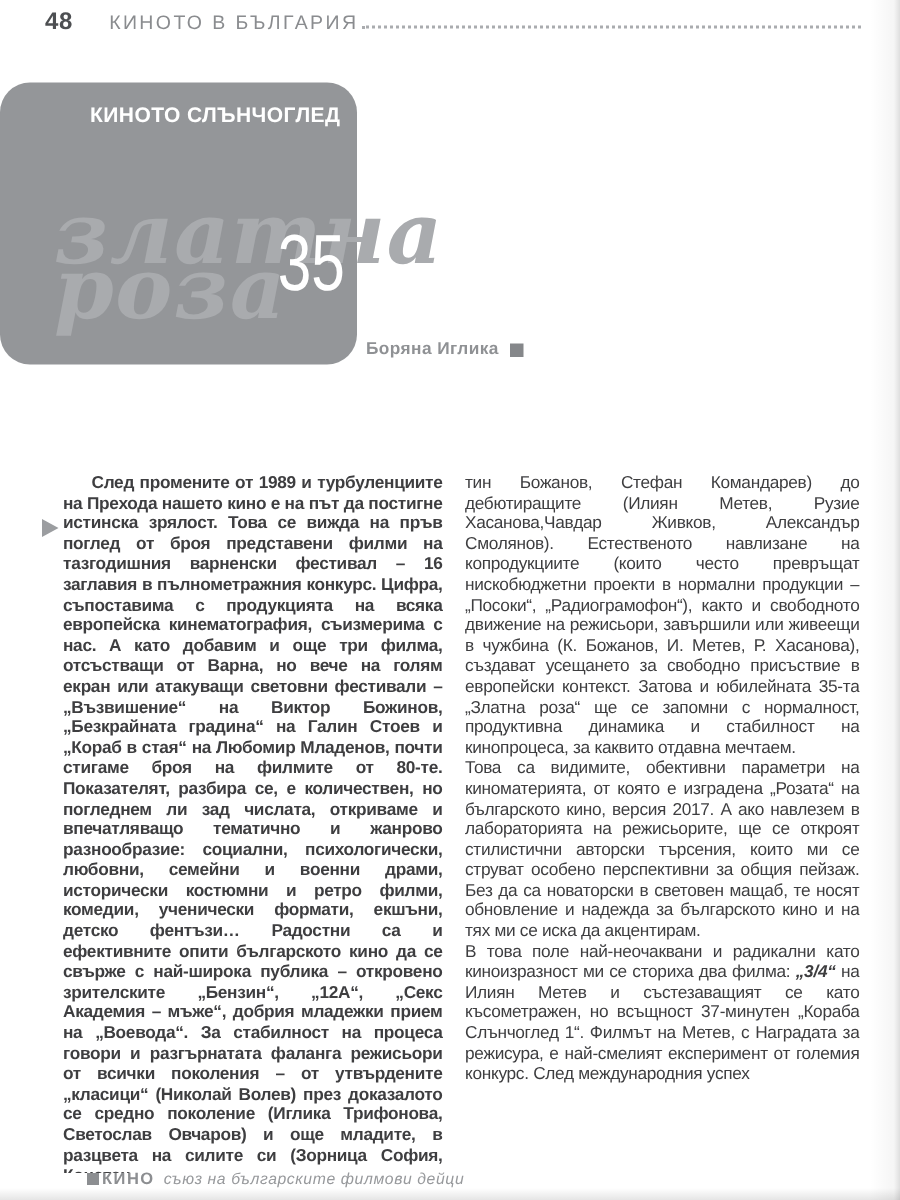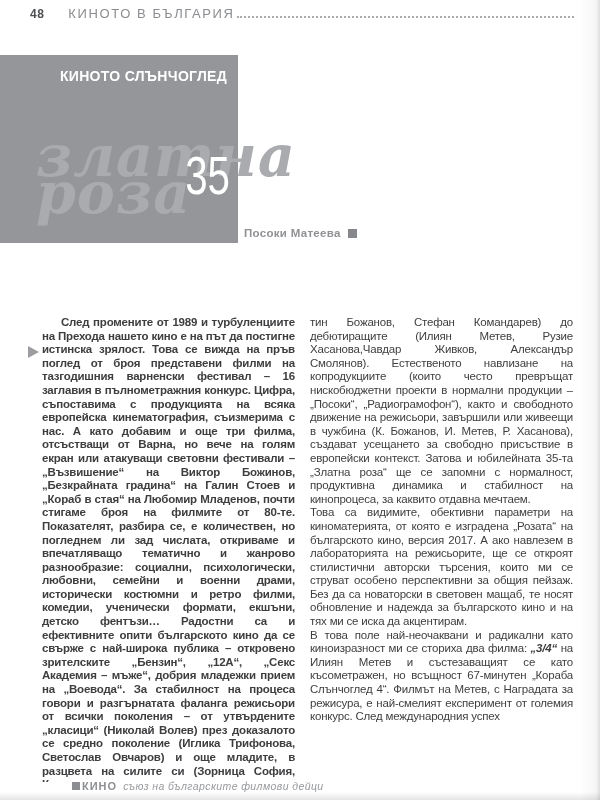--- a/index.html
+++ b/index.html
@@ -13,26 +13,26 @@
   .page{position:absolute;inset:0;background:#fff;}
 
   
   .edge-right{position:absolute;top:0;right:0;width:20px;height:100%;
     background:linear-gradient(to right, rgba(0,0,0,0) 0%, rgba(0,0,0,0.04) 80%, rgba(0,0,0,0.13) 100%);}
   .edge-bottom{position:absolute;bottom:0;left:0;width:100%;height:8px;
     background:linear-gradient(to bottom, rgba(0,0,0,0) 0%, rgba(0,0,0,0.10) 100%);}
 
   
   .runhead{position:absolute;top:6px;left:30px;right:26px;display:flex;align-items:baseline;}
-  .runhead .pagenum{font-size:12px;font-weight:bold;color:#4d4f52;letter-spacing:.5px;}
+  .runhead .pagenum{font-size:16px;font-weight:bold;color:#4d4f52;letter-spacing:.5px;}
   .runhead .section{font-size:13px;color:#8a8c8f;letter-spacing:1.6px;margin-left:24px;white-space:nowrap;}
   .runhead .leader{flex:1;border-bottom:2px dotted #aaacaf;margin:0 0 2px 2px;height:10px;}
 
   
-  .title-box{position:absolute;left:0;top:55px;width:238px;height:188px;background:#949699;}
+  .title-box{position:absolute;left:0;top:55px;width:238px;height:188px;background:#949699;border-radius:20px;}
   .title-box .article-title{position:absolute;top:13px;right:11px;color:#ffffff;
     font-size:14px;font-weight:bold;letter-spacing:.3px;white-space:nowrap;}
   .watermark{position:absolute;left:36px;top:82px;color:#a9abae;
     font-family:"DejaVu Serif", serif;font-style:italic;font-weight:bold;
     font-size:57px;line-height:37px;letter-spacing:1px;}
   .watermark .wm2{display:block;}
   .festival-number{position:absolute;top:94px;right:8px;color:#ffffff;
     font-size:53px;line-height:1;font-weight:normal;
     transform:scaleX(0.76);transform-origin:right center;}
 
@@ -48,21 +48,21 @@
   .col-left{width:253px;font-weight:bold;}
   .col-right{width:263px;margin-left:15px;}
   .col p{margin:0;}
   .col p.indent{text-indent:19px;}
   .bold{font-weight:bold;font-style:italic;}
 
   .para-marker{position:absolute;left:28px;top:346px;width:0;height:0;
     border-left:11px solid #9b9da0;border-top:6px solid transparent;border-bottom:6px solid transparent;}
 
   
-  .footer{position:absolute;left:72px;top:780px;display:flex;align-items:center;color:#97999c;}
+  .footer{position:absolute;left:58px;top:780px;display:flex;align-items:center;color:#97999c;}
   .footer .sq{display:inline-block;width:8px;height:8px;background:#8c8e91;margin-right:2px;}
   .footer .acr{font-size:11px;font-weight:bold;letter-spacing:1px;color:#8c8e91;}
   .footer .org{font-size:10.5px;font-style:italic;margin-left:6px;letter-spacing:.4px;}
 </style>
 </head>
 <body>
 
 <div class="page">
 
   <div class="runhead">
@@ -71,34 +71,34 @@
     <span class="leader"></span>
   </div>
 
   <div class="title-box">
     <div class="article-title">КИНОТО СЛЪНЧОГЛЕД</div>
     <div class="watermark"><span>златна</span><span class="wm2">роза</span></div>
     <div class="festival-number">35</div>
   </div>
 
   <div class="byline">
-    <span>Посоки Матеева</span>
+    <span>Боряна Иглика</span>
     <span class="sq"></span>
   </div>
 
   <div class="para-marker"></div>
 
   <div class="columns">
     <div class="col col-left">
       <p class="indent">След промените от 1989 и турбуленциите на Прехода нашето кино е на път да постигне истинска зрялост. Това се вижда на пръв поглед от броя представени филми на тазгодишния варненски фестивал – 16 заглавия в пълнометражния конкурс. Цифра, съпоставима с продукцията на всяка европейска кинематография, съизмерима с нас. А като добавим и още три филма, отсъстващи от Варна, но вече на голям екран или атакуващи световни фестивали – „Възвишение“ на Виктор Божинов, „Безкрайната градина“ на Галин Стоев и „Кораб в стая“ на Любомир Младенов, почти стигаме броя на филмите от 80-те. Показателят, разбира се, е количествен, но погледнем ли зад числата, откриваме и впечатляващо тематично и  жанрово разнообразие: социални, психологически, любовни, семейни и военни драми, исторически костюмни и ретро филми, комедии, ученически формати, екшъни, детско фентъзи… Радостни са и ефективните опити българското кино да се свърже с най-широка публика – откровено зрителските „Бензин“, „12А“, „Секс Академия – мъже“, добрия младежки прием на „Воевода“. За стабилност на процеса говори и разгърнатата фаланга режисьори от всички поколения – от утвърдените „класици“ (Николай Волев) през доказалото се средно поколение (Иглика Трифонова, Светослав Овчаров) и още младите, в разцвета на силите си (Зорница София, Констан-</p>
     </div>
     <div class="col col-right">
       <p>тин Божанов, Стефан Командарев) до дебютиращите (Илиян Метев, Рузие Хасанова,Чавдар Живков, Александър Смолянов). Естественото навлизане на копродукциите (които често превръщат нискобюджетни проекти в нормални продукции – „Посоки“, „Радиограмофон“), както и свободното движение на режисьори, завършили или живеещи в чужбина (К. Божанов, И. Метев, Р. Хасанова), създават усещането за свободно присъствие в европейски контекст. Затова и юбилейната 35-та „Златна роза“ ще се запомни с нормалност, продуктивна динамика и стабилност на кинопроцеса, за каквито отдавна мечтаем.</p>
       <p>Това са видимите, обективни параметри на киноматерията, от която е изградена „Розата“ на българското кино, версия 2017. А ако навлезем в лабораторията на режисьорите, ще се откроят стилистични авторски търсения, които ми се струват особено перспективни за общия пейзаж. Без да са новаторски в световен мащаб, те носят обновление и надежда за българското кино и на тях ми се иска да акцентирам.</p>
-      <p><span>В това поле най-неочаквани и радикални като киноизразност ми се сториха два филма: </span><span class="bold">„3/4“</span><span> на Илиян Метев и състезаващият се като късометражен, но всъщност 67-минутен „Кораба Слънчоглед 4“. Филмът на Метев, с Наградата за режисура, е най-смелият експеримент от големия конкурс. След международния успех</span></p>
+      <p><span>В това поле най-неочаквани и радикални като киноизразност ми се сториха два филма: </span><span class="bold">„3/4“</span><span> на Илиян Метев и състезаващият се като късометражен, но всъщност 37-минутен „Кораба Слънчоглед 1“. Филмът на Метев, с Наградата за режисура, е най-смелият експеримент от големия конкурс. След международния успех</span></p>
     </div>
   </div>
 
   <div class="footer">
     <span class="sq"></span>
     <span class="acr">КИНО</span>
     <span class="org">съюз на българските филмови дейци</span>
   </div>
 
   <div class="edge-right"></div>

